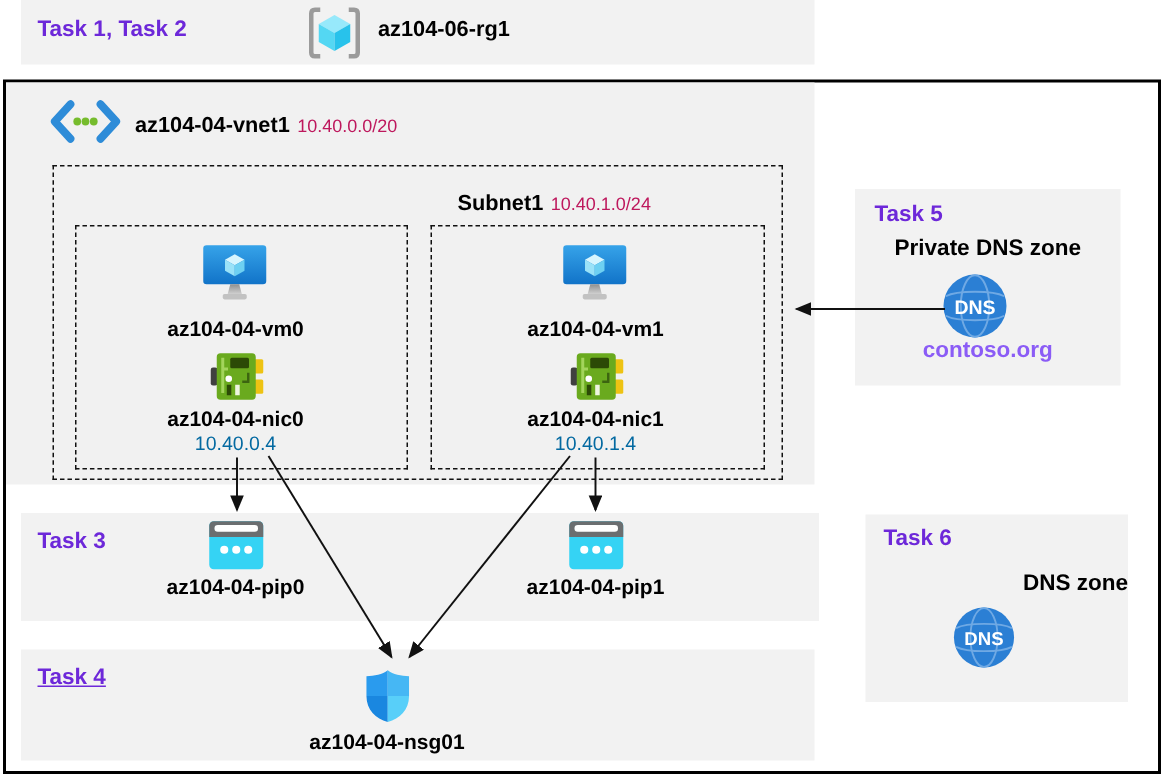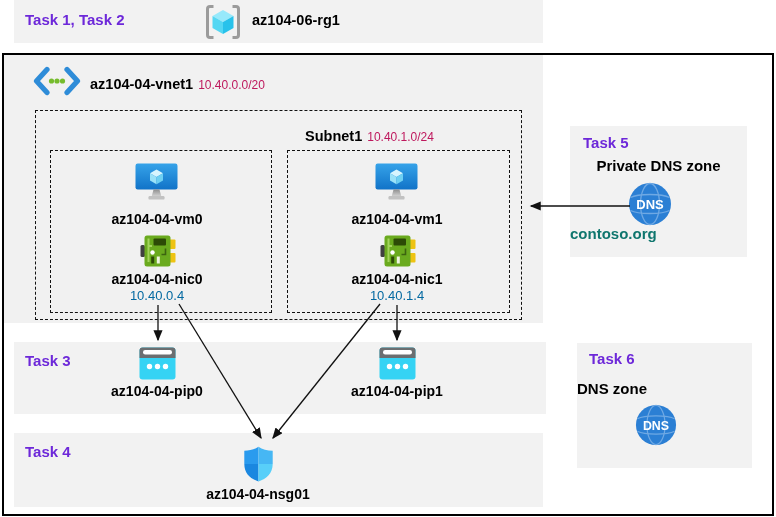--- a/index.html
+++ b/index.html
@@ -153,21 +153,21 @@
       <path d="M3.5,0.5 h30 a3,3 0 0 1 3,3 v7.5 h-36 v-7.5 a3,3 0 0 1 3,-3 z" fill="#6b6e70"></path>
       <rect x="4" y="3" width="29" height="4.5" rx="2.2" fill="#fff"></rect>
       <circle cx="10.5" cy="19.5" r="2.7" fill="#fff"></circle>
       <circle cx="18.5" cy="19.5" r="2.7" fill="#fff"></circle>
       <circle cx="26.5" cy="19.5" r="2.7" fill="#fff"></circle>
     </svg>
   </span>
   <div class="abs res-label" style="left:317px;top:383px;width:160px;">az104-04-pip1</div>
 
   <div class="abs band" style="left:14px;top:433px;width:529px;height:74px;">
-    <span class="abs task-hdr" style="left:11px;top:10px;">Task 4</span>
+    <span class="abs task-hdr" style="left:11px;top:10px;text-decoration:underline;">Task 4</span>
   </div>
   <span class="abs" style="left:243px;top:446px;">
     <svg width="31" height="36" viewBox="0 0 31 36">
       <defs>
         <clipPath id="shieldclip">
           <path d="M15.5,0.8 C19,3.5 24.5,4.7 29.7,4.8 V18 C29.7,27.5 23.5,32.9 15.5,35.4 C7.5,32.9 1.3,27.5 1.3,18 V4.8 C6.5,4.7 12,3.5 15.5,0.8 Z"></path>
         </clipPath>
       </defs>
       <g clip-path="url(#shieldclip)">
         <rect x="0" y="0" width="15.5" height="18" fill="#2a9bee"></rect>
@@ -184,26 +184,26 @@
     <div class="abs" style="left:0;top:31px;width:177px;text-align:center;font-size:15px;font-weight:bold;color:#000000;">Private DNS zone</div>
     <span class="abs" style="left:58px;top:56px;">
       <svg width="44" height="44" viewBox="0 0 44 44">
         <circle cx="22" cy="22" r="21" fill="#2b7fd4"></circle>
         <ellipse cx="22" cy="22" rx="9.5" ry="20.5" stroke="#6fa9e4" stroke-width="1.3" fill="none"></ellipse>
         <path d="M2.5,15.5 C10,11.5 34,11.5 41.5,15.5" stroke="#6fa9e4" stroke-width="1.3" fill="none"></path>
         <path d="M2.5,28.5 C10,32.5 34,32.5 41.5,28.5" stroke="#6fa9e4" stroke-width="1.3" fill="none"></path>
         <text x="22" y="27" text-anchor="middle" font-size="13" font-weight="bold" fill="#fff">DNS</text>
       </svg>
     </span>
-    <div class="abs" style="left:0;top:99px;width:177px;text-align:left;font-size:15px;font-weight:bold;color:#0f766e;">contoso.org</div>
+    <div class="abs" style="left:0;top:99px;width:177px;text-align:center;font-size:15px;font-weight:bold;color:#8b5cf6;">contoso.org</div>
   </div>
 
   <div class="abs band" style="left:577px;top:343px;width:175px;height:125px;">
     <span class="abs task-hdr" style="left:12px;top:7px;">Task 6</span>
-    <div class="abs" style="left:0;top:37px;width:175px;text-align:left;font-size:15px;font-weight:bold;color:#000;">DNS zone</div>
+    <div class="abs" style="left:0;top:37px;width:175px;text-align:right;font-size:15px;font-weight:bold;color:#000;">DNS zone</div>
     <span class="abs" style="left:58px;top:61px;">
       <svg width="42" height="42" viewBox="0 0 44 44">
         <circle cx="22" cy="22" r="21" fill="#2b7fd4"></circle>
         <ellipse cx="22" cy="22" rx="9.5" ry="20.5" stroke="#6fa9e4" stroke-width="1.3" fill="none"></ellipse>
         <path d="M2.5,15.5 C10,11.5 34,11.5 41.5,15.5" stroke="#6fa9e4" stroke-width="1.3" fill="none"></path>
         <path d="M2.5,28.5 C10,32.5 34,32.5 41.5,28.5" stroke="#6fa9e4" stroke-width="1.3" fill="none"></path>
         <text x="22" y="27" text-anchor="middle" font-size="13" font-weight="bold" fill="#fff">DNS</text>
       </svg>
     </span>
   </div>

